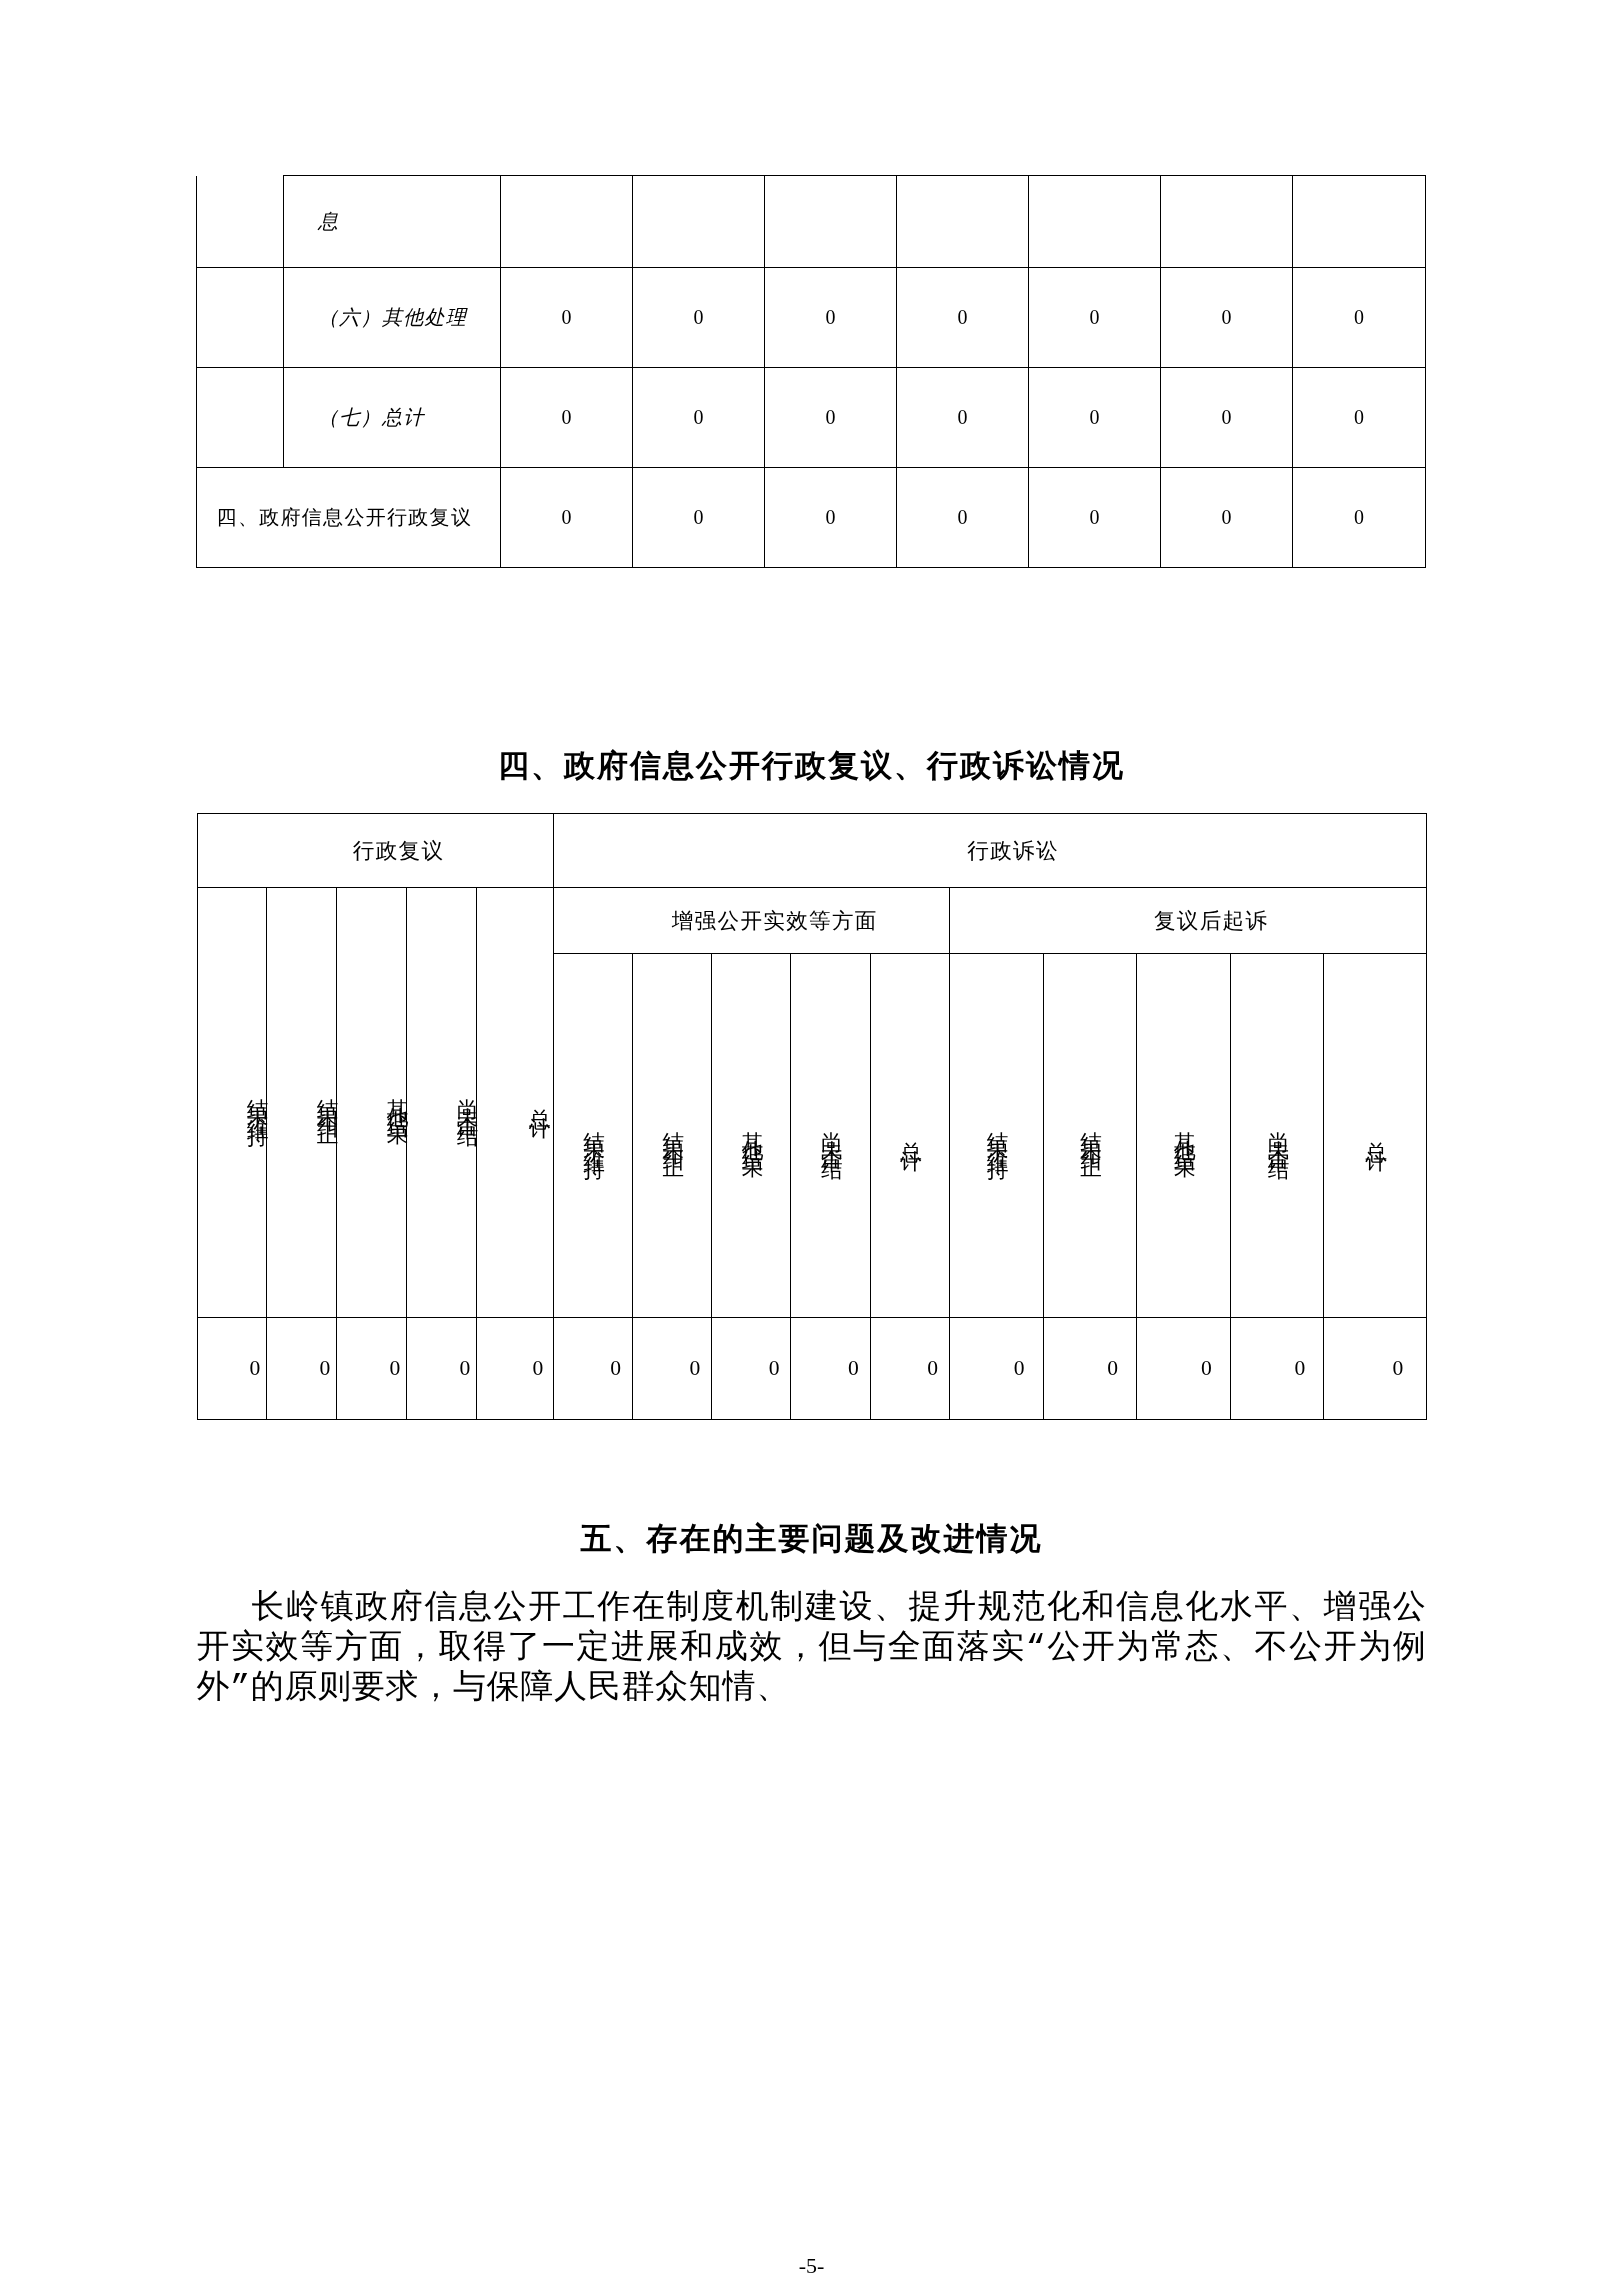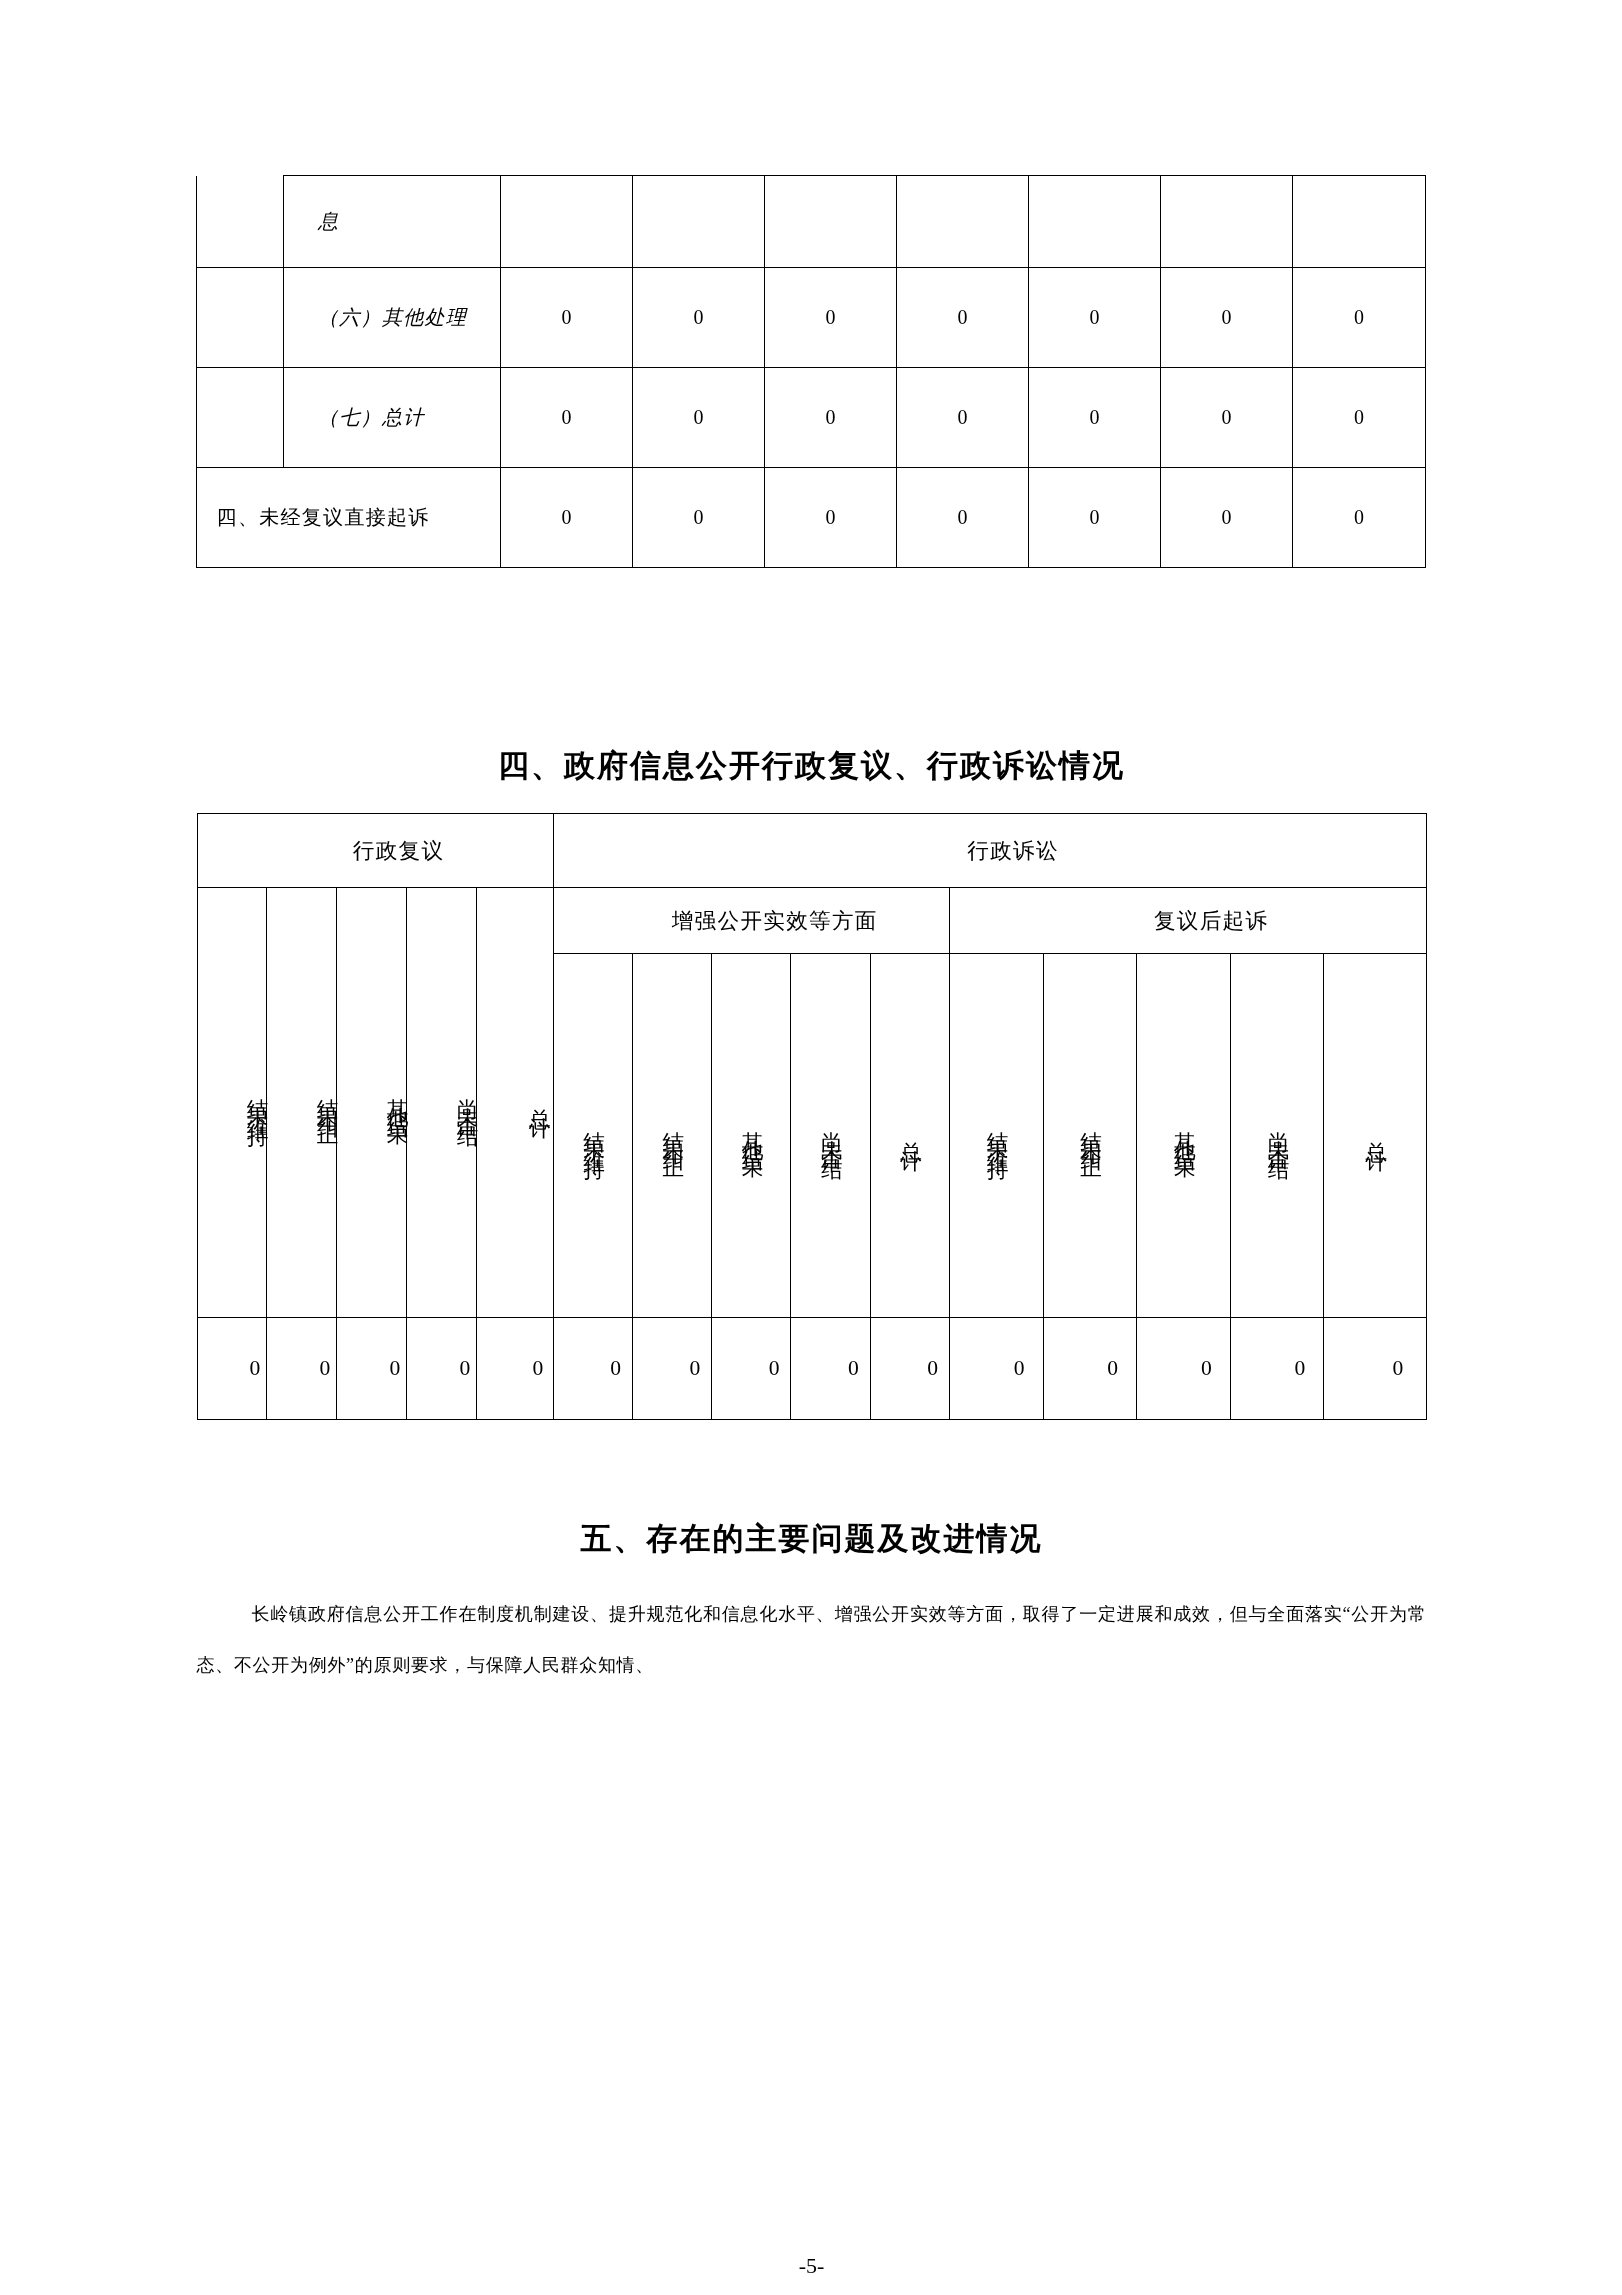--- a/index.html
+++ b/index.html
@@ -114,23 +114,23 @@
     letter-spacing: 9.2px;
     display: inline-block;
     line-height: 1.0;
     font-size: 21.6px;
   }
 
   
   .body-par {
     margin: 0 auto;
     width: 1230px;
-    font-family: Liberation Serif, serif;
-    font-size: 18px;
-    line-height: 51px;
+    font-family: Liberation Mono, monospace;
+    font-size: 33px;
+    line-height: 40px;
     text-align: justify;
     text-justify: inter-ideograph;
     text-indent: 55px;
     letter-spacing: 0.7px;
   }
 
   
   .footer {
     position: absolute;
     left: 0;
@@ -186,21 +186,21 @@
         <td class="label-cell">（七）总计</td>
         <td class="num">0</td>
         <td class="num">0</td>
         <td class="num">0</td>
         <td class="num">0</td>
         <td class="num">0</td>
         <td class="num">0</td>
         <td class="num">0</td>
       </tr>
       <tr>
-        <td class="label-cell-plain" colspan="2">四、未经复议直接起诉</td>
+        <td class="label-cell-plain" colspan="2">四、政府信息公开行政复议</td>
         <td class="num">0</td>
         <td class="num">0</td>
         <td class="num">0</td>
         <td class="num">0</td>
         <td class="num">0</td>
         <td class="num">0</td>
         <td class="num">0</td>
       </tr>
     </tbody>
   </table>

